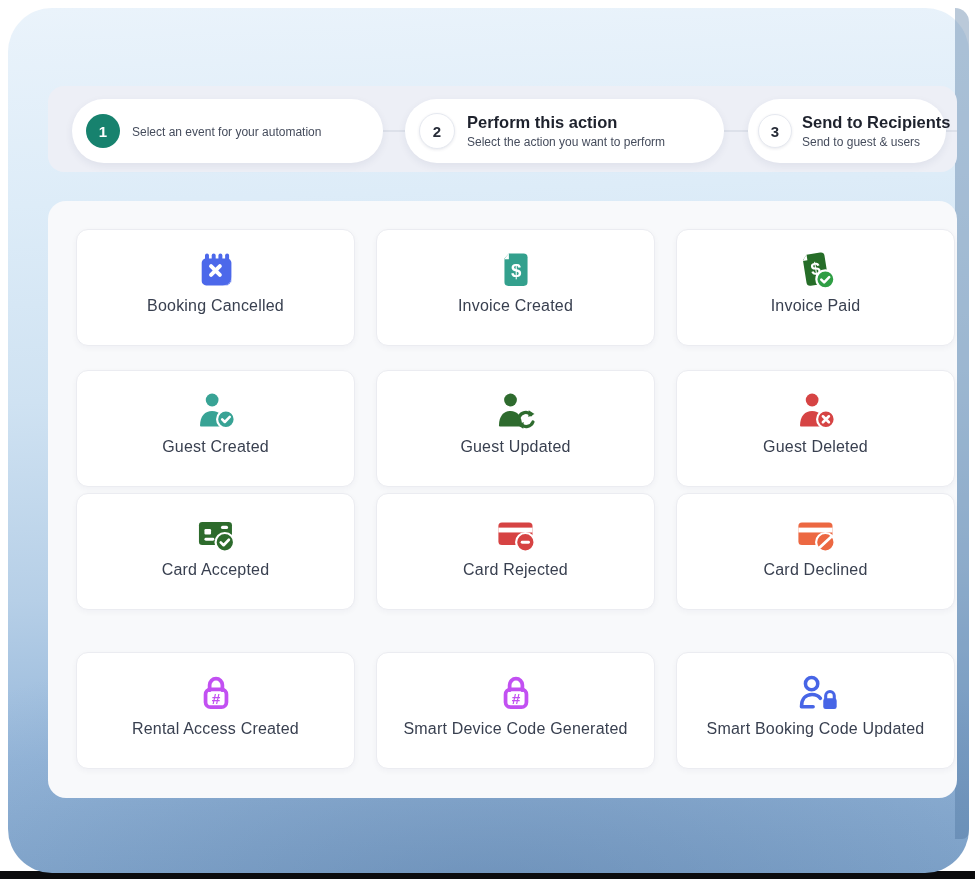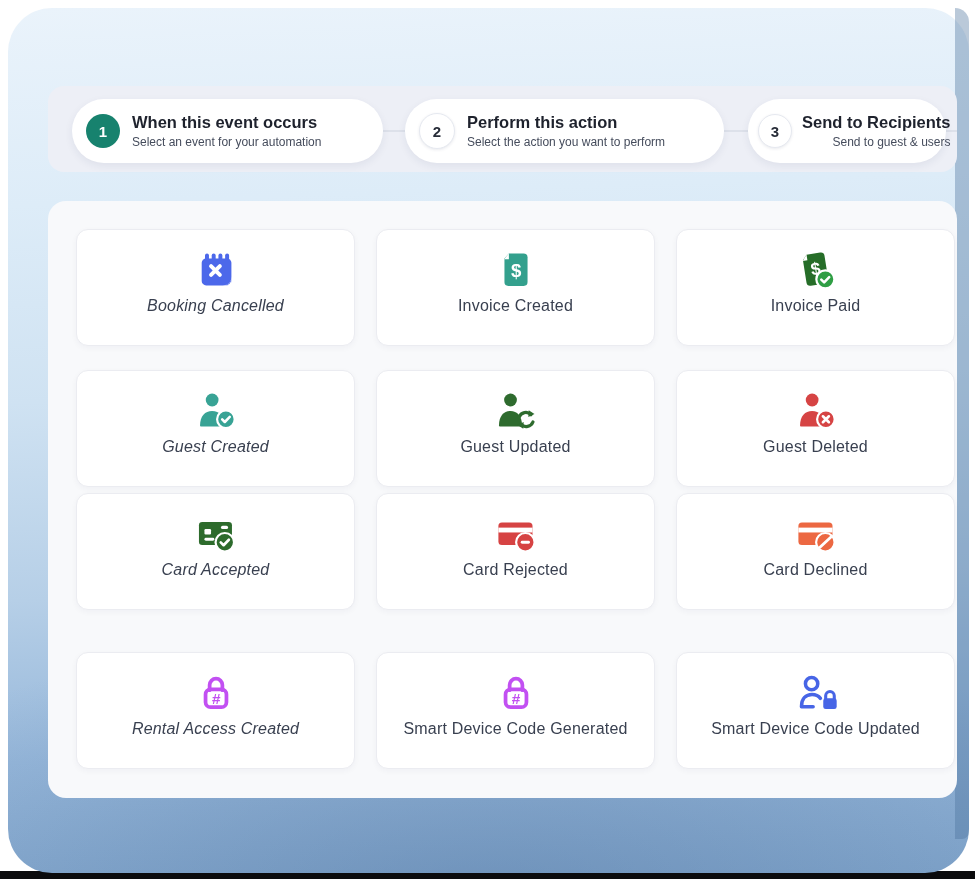--- a/index.html
+++ b/index.html
@@ -50,21 +50,21 @@
   }
   .card{
     position:absolute;width:279px;height:117px;background:#ffffff;
     border:1px solid #ebecf1;border-radius:12px;box-sizing:border-box;
     box-shadow:0 2px 6px rgba(25,35,70,.04);
     display:flex;flex-direction:column;align-items:center;cursor:pointer;
   }
   .card .ic{width:44px;height:44px;margin-top:18px;display:block;}
   .card-label{margin-top:5px;font-size:16px;color:#394050;letter-spacing:.2px;white-space:nowrap;}
 
-  .col1{left:28px;font-style:italic;} .col2{left:328px;} .col3{left:628px;}
+  .col1{left:28px;} .col2{left:328px;} .col3{left:628px;}
   .row1{top:28px;} .row2{top:169px;text-align:center;} .row3{top:292px;} .row4{top:451px;}
 
   svg text{font-family:"Liberation Sans","DejaVu Sans",sans-serif;}
 </style>
 </head>
 <body>
 
 <div id="stage">
   <div class="bottom-edge"></div>
   <div class="blue-panel">
@@ -72,36 +72,35 @@
   </div>
 
   <div class="stepper-bar">
     <div class="connector" style="left:335px;width:22px;"></div>
     <div class="connector" style="left:676px;width:24px;"></div>
     <div class="connector" style="left:898px;width:11px;"></div>
 
     <div class="pill" style="left:24px;width:311px;">
       <div class="pill-circle active">1</div>
       <div class="pill-text">
-        <span class="pill-title">When this event occurs</span>
         <span class="pill-sub">Select an event for your automation</span>
       </div>
     </div>
 
     <div class="pill" style="left:357px;width:319px;">
       <div class="pill-circle idle">2</div>
       <div class="pill-text">
         <span class="pill-title">Perform this action</span>
         <span class="pill-sub">Select the action you want to perform</span>
       </div>
     </div>
 
     <div class="pill" style="left:700px;width:198px;">
       <div class="pill-circle idle" style="margin-left:10px;width:32px;height:32px;flex-basis:32px;">3</div>
-      <div class="pill-text" style="margin-left:10px;align-items:flex-end;">
+      <div class="pill-text" style="margin-left:10px;">
         <span class="pill-title">Send to Recipients</span>
         <span class="pill-sub">Send to guest &amp; users</span>
       </div>
     </div>
   </div>
 
   <div class="main-panel">
 
     <div class="card col1 row1">
       <span class="ic" style="color: rgb(76, 104, 234);">
@@ -245,17 +244,17 @@
 
     <div class="card col3 row4">
       <span class="ic" style="color: rgb(71, 101, 230);">
         <svg viewBox="0 0 40 40" width="44" height="44">
           <circle cx="16" cy="11.5" r="5.6" fill="none" stroke="currentColor" stroke-width="3.2"></circle>
           <path d="M24 24.9 C22.3 22.6 19.6 21.4 16.4 21.4 C11 21.4 6.8 25 6.8 32.4 L6.8 32.6 L17.4 32.6" fill="none" stroke="currentColor" stroke-width="3.2" stroke-linecap="round" stroke-linejoin="round"></path>
           <path d="M28.8 25.2 v-2.6 a3.9 3.9 0 0 1 7.8 0 v2.6" fill="none" stroke="currentColor" stroke-width="2.8" stroke-linecap="round"></path>
           <rect x="26.6" y="24.8" width="12.2" height="9.8" rx="2.2" fill="currentColor"></rect>
         </svg>
       </span>
-      <span class="card-label">Smart Device Code Updated</span>
+      <span class="card-label">Smart Booking Code Updated</span>
     </div>
 
   </div>
 </div>
 
 </body></html>

